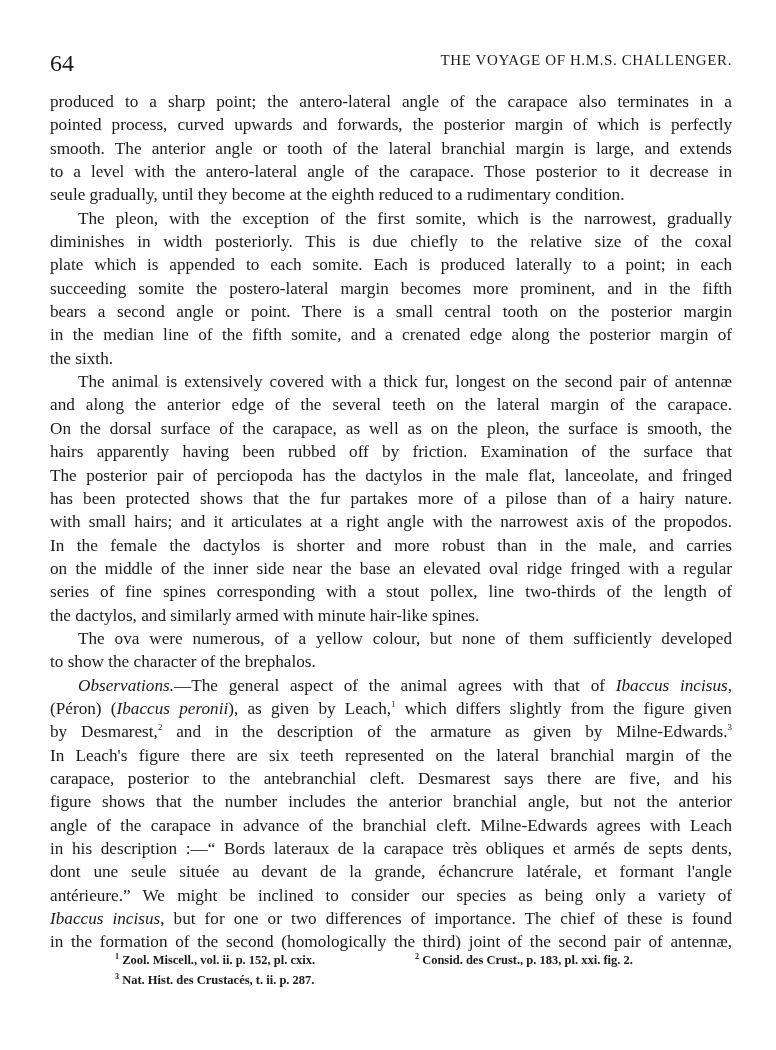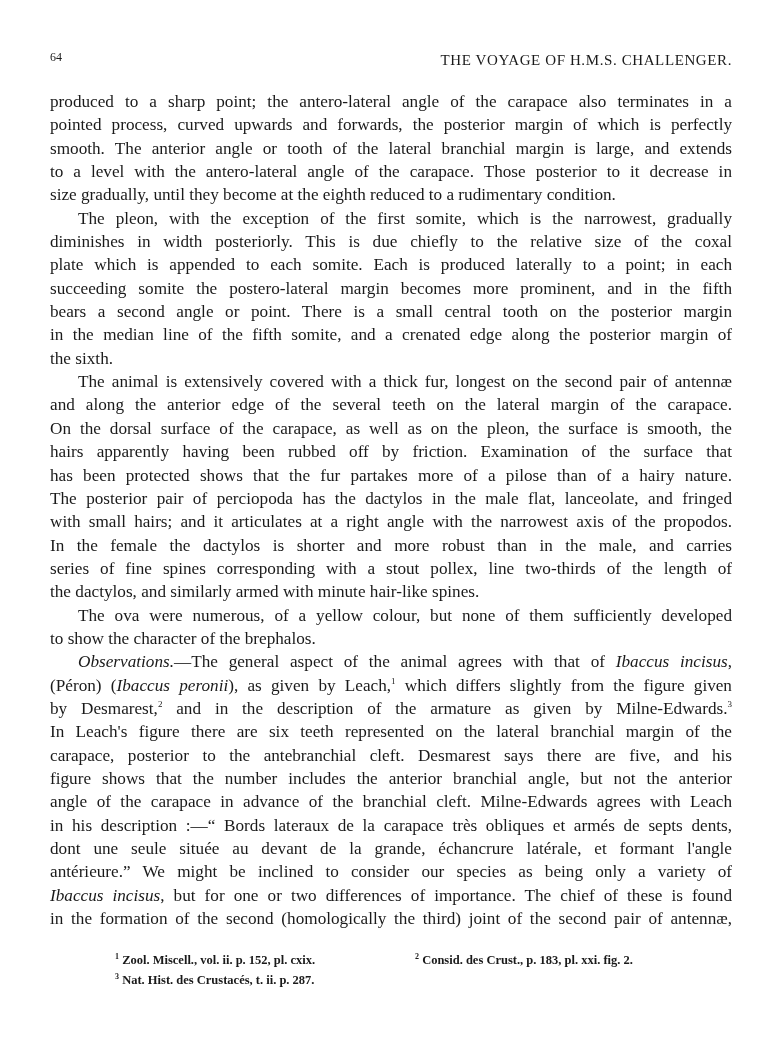--- a/index.html
+++ b/index.html
@@ -1,19 +1,19 @@
 <!DOCTYPE html>
 <html><head>
 <meta charset="utf-8">
 <style>
   html, body { margin: 0; padding: 0; background: #ffffff; }
   body { width: 776px; height: 1050px; position: relative; overflow: hidden;
          font-family: "Liberation Serif", "DejaVu Serif", serif; color: #1a1a1a; }
   .header { position: absolute; top: 50px; left: 50px; width: 682px; height: 24px; }
-  .page-number { position: absolute; left: 0; top: 0; font-size: 12px; }
+  .page-number { position: absolute; left: 0; top: 0; font-size: 24px; }
   .running-title { position: absolute; left: 0; right: 0; top: 2px; text-align: right;
                    font-size: 15px; letter-spacing: 0.6px; }
   .body-text { position: absolute; top: 90px; left: 50px; width: 682px; }
   .line { height: 23.35px; line-height: 23.35px; font-size: 17.2px; white-space: nowrap;
           text-align: justify; text-align-last: justify; }
   .line.last { text-align-last: left; }
   .line.indent { padding-left: 28px; }
   em { font-style: italic; }
   sup { font-size: 9px; vertical-align: 7px; line-height: 0; }
   .footnotes { position: absolute; top: 953px; left: 115px; width: 560px; font-size: 12.5px;
@@ -28,36 +28,37 @@
   <span class="page-number">64</span>
   <div class="running-title">THE VOYAGE OF H.M.S. CHALLENGER.</div>
 </div>
 
 <div class="body-text">
   <div id="plain-lines">
       <div class="line">produced to a sharp point; the antero-lateral angle of the carapace also terminates in a</div>
       <div class="line">pointed process, curved upwards and forwards, the posterior margin of which is perfectly</div>
       <div class="line">smooth.  The anterior angle or tooth of the lateral branchial margin is large, and extends</div>
       <div class="line">to a level with the antero-lateral angle of the carapace.  Those posterior to it decrease in</div>
-      <div class="line last">size gradually, until they become at the eighth reduced to a rudimentary condition.</div>
+      <div class="line last">seule gradually, until they become at the eighth reduced to a rudimentary condition.</div>
       <div class="line indent">The pleon, with the exception of the first somite, which is the narrowest, gradually</div>
       <div class="line">diminishes in width posteriorly.  This is due chiefly to the relative size of the coxal</div>
       <div class="line">plate which is appended to each somite.  Each is produced laterally to a point; in each</div>
       <div class="line">succeeding somite the postero-lateral margin becomes more prominent, and in the fifth</div>
       <div class="line">bears a second angle or point.  There is a small central tooth on the posterior margin</div>
       <div class="line">in the median line of the fifth somite, and a crenated edge along the posterior margin of</div>
       <div class="line last">the sixth.</div>
       <div class="line indent">The animal is extensively covered with a thick fur, longest on the second pair of antennæ</div>
       <div class="line">and along the anterior edge of the several teeth on the lateral margin of the carapace.</div>
       <div class="line">On the dorsal surface of the carapace, as well as on the pleon, the surface is smooth, the</div>
       <div class="line">hairs apparently having been rubbed off by friction.  Examination of the surface that</div>
+      <div class="line">The posterior pair of perciopoda has the dactylos in the male flat, lanceolate, and fringed</div>
       <div class="line">has been protected shows that the fur partakes more of a pilose than of a hairy nature.</div>
-      <div class="line">The posterior pair of perciopoda has the dactylos in the male flat, lanceolate, and fringed</div>
       <div class="line">with small hairs; and it articulates at a right angle with the narrowest axis of the propodos.</div>
       <div class="line">In the female the dactylos is shorter and more robust than in the male, and carries</div>
+      <div class="line">on the middle of the inner side near the base an elevated oval ridge fringed with a regular</div>
       <div class="line">series of fine spines corresponding with a stout pollex, line two-thirds of the length of</div>
       <div class="line last">the dactylos, and similarly armed with minute hair-like spines.</div>
       <div class="line indent">The ova were numerous, of a yellow colour, but none of them sufficiently developed</div>
       <div class="line last">to show the character of the brephalos.</div>
     </div>
 
   <div class="line indent"><em>Observations.</em><span>—The general aspect of the animal agrees with that of </span><em>Ibaccus incisus</em><span>,</span></div>
   <div class="line"><span>(Péron) (</span><em>Ibaccus peronii</em><span>), as given by Leach,</span><sup>1</sup><span> which differs slightly from the figure given</span></div>
   <div class="line"><span>by Desmarest,</span><sup>2</sup><span> and in the description of the armature as given by Milne-Edwards.</span><sup>3</sup></div>
   <div class="line">In Leach's figure there are six teeth represented on the lateral branchial margin of the</div>

